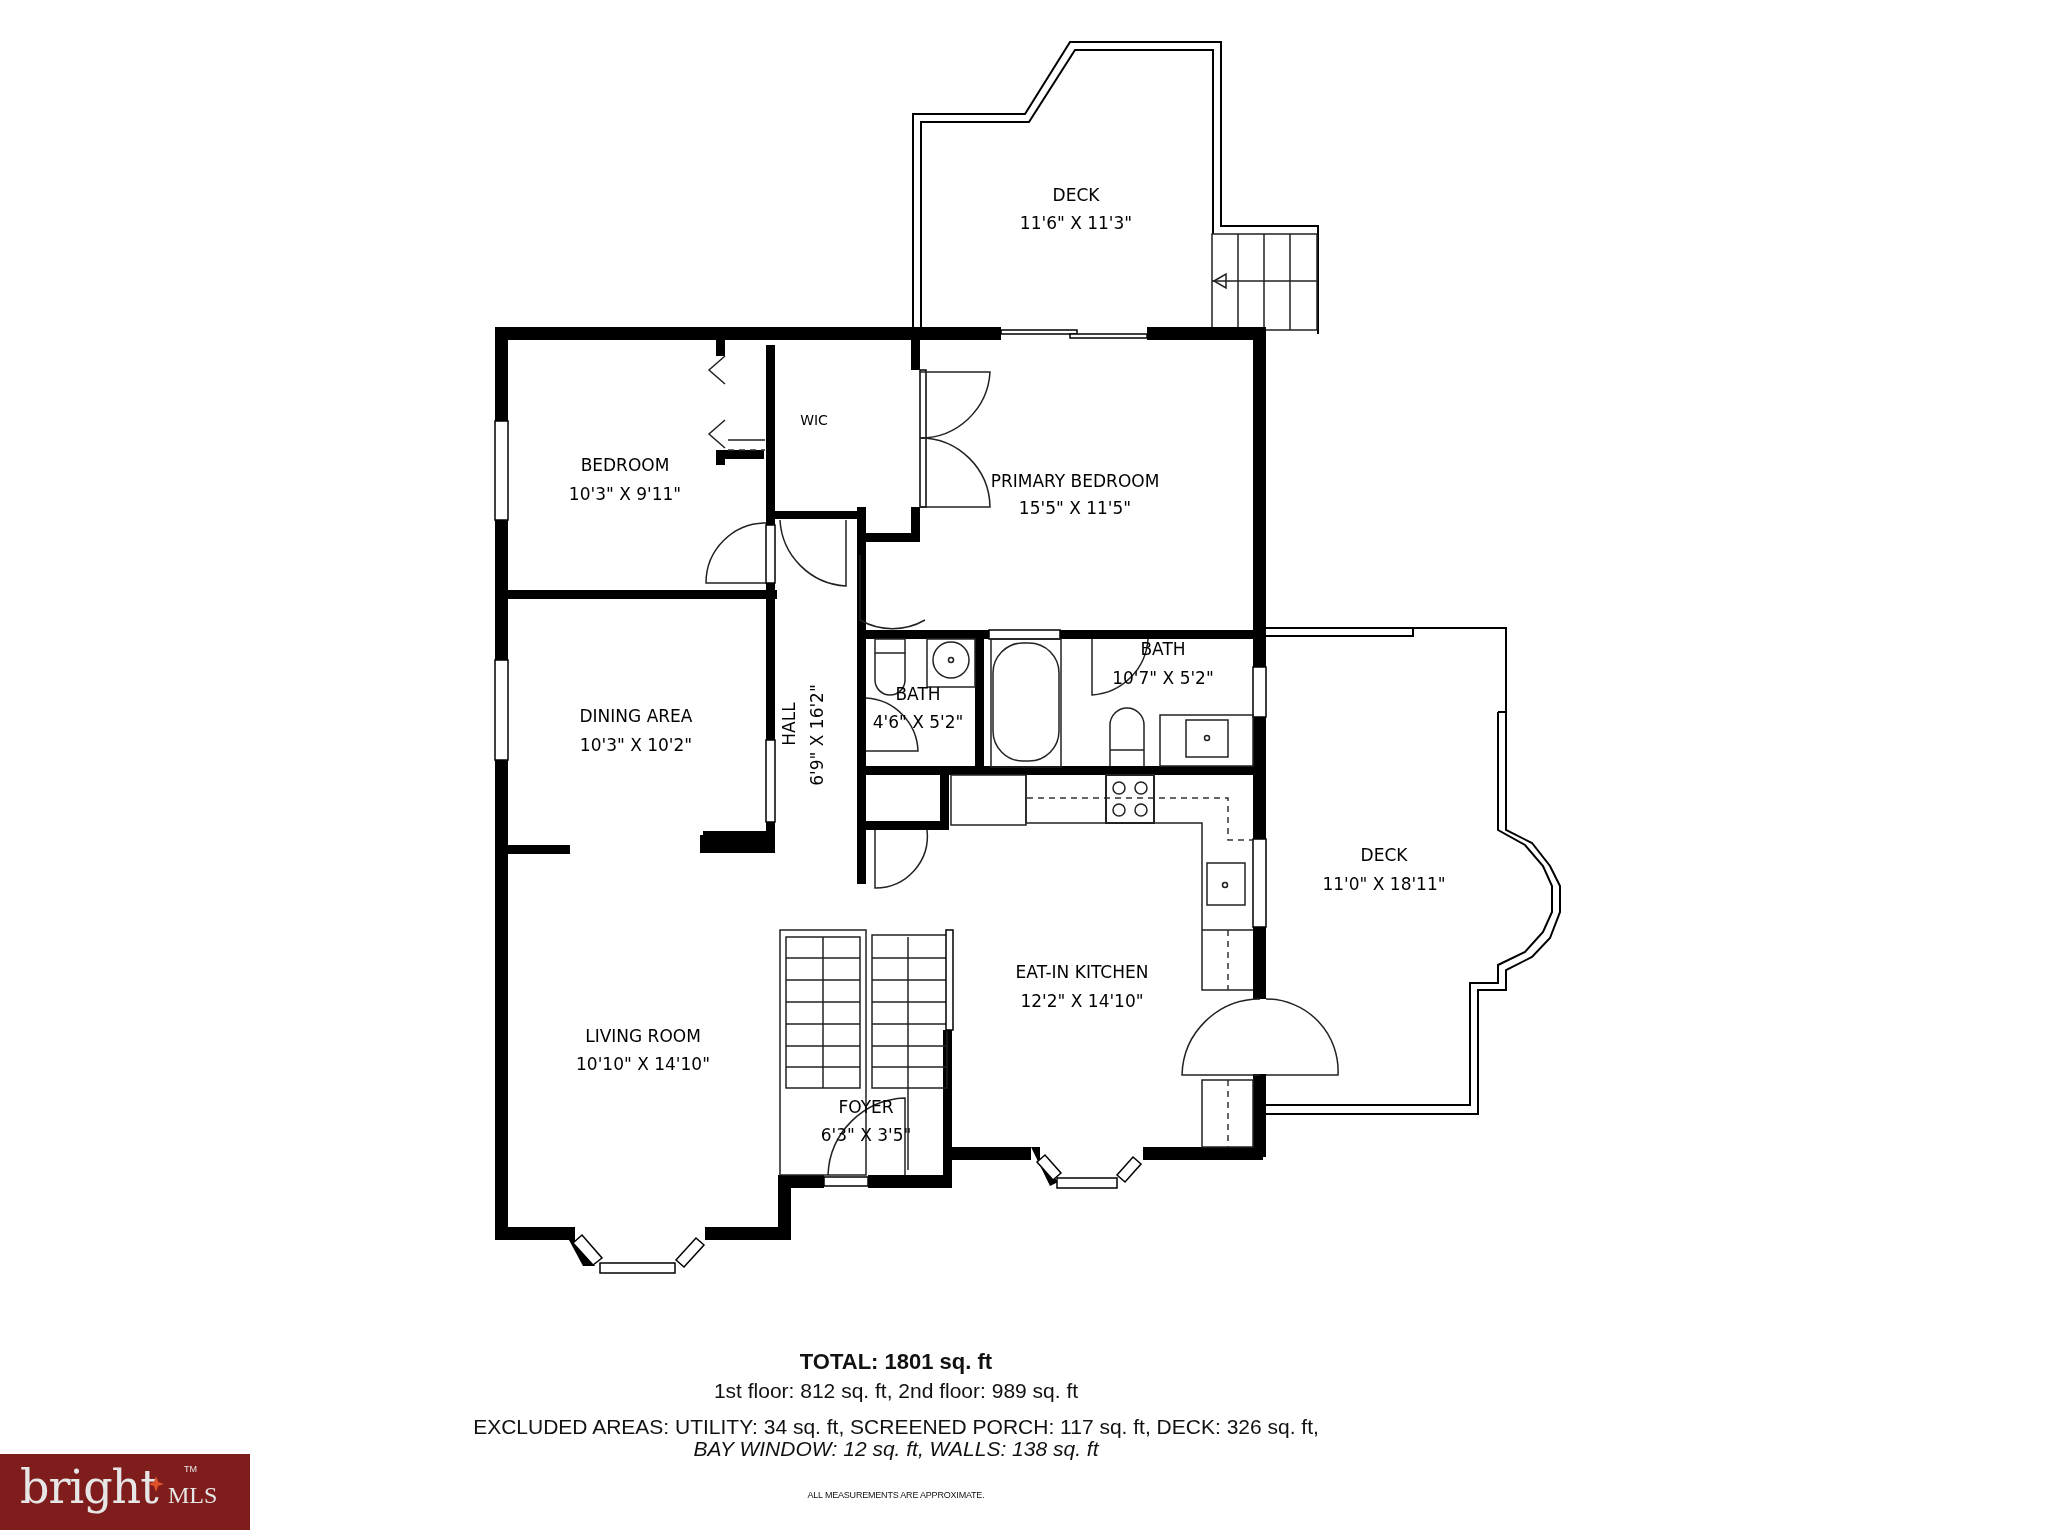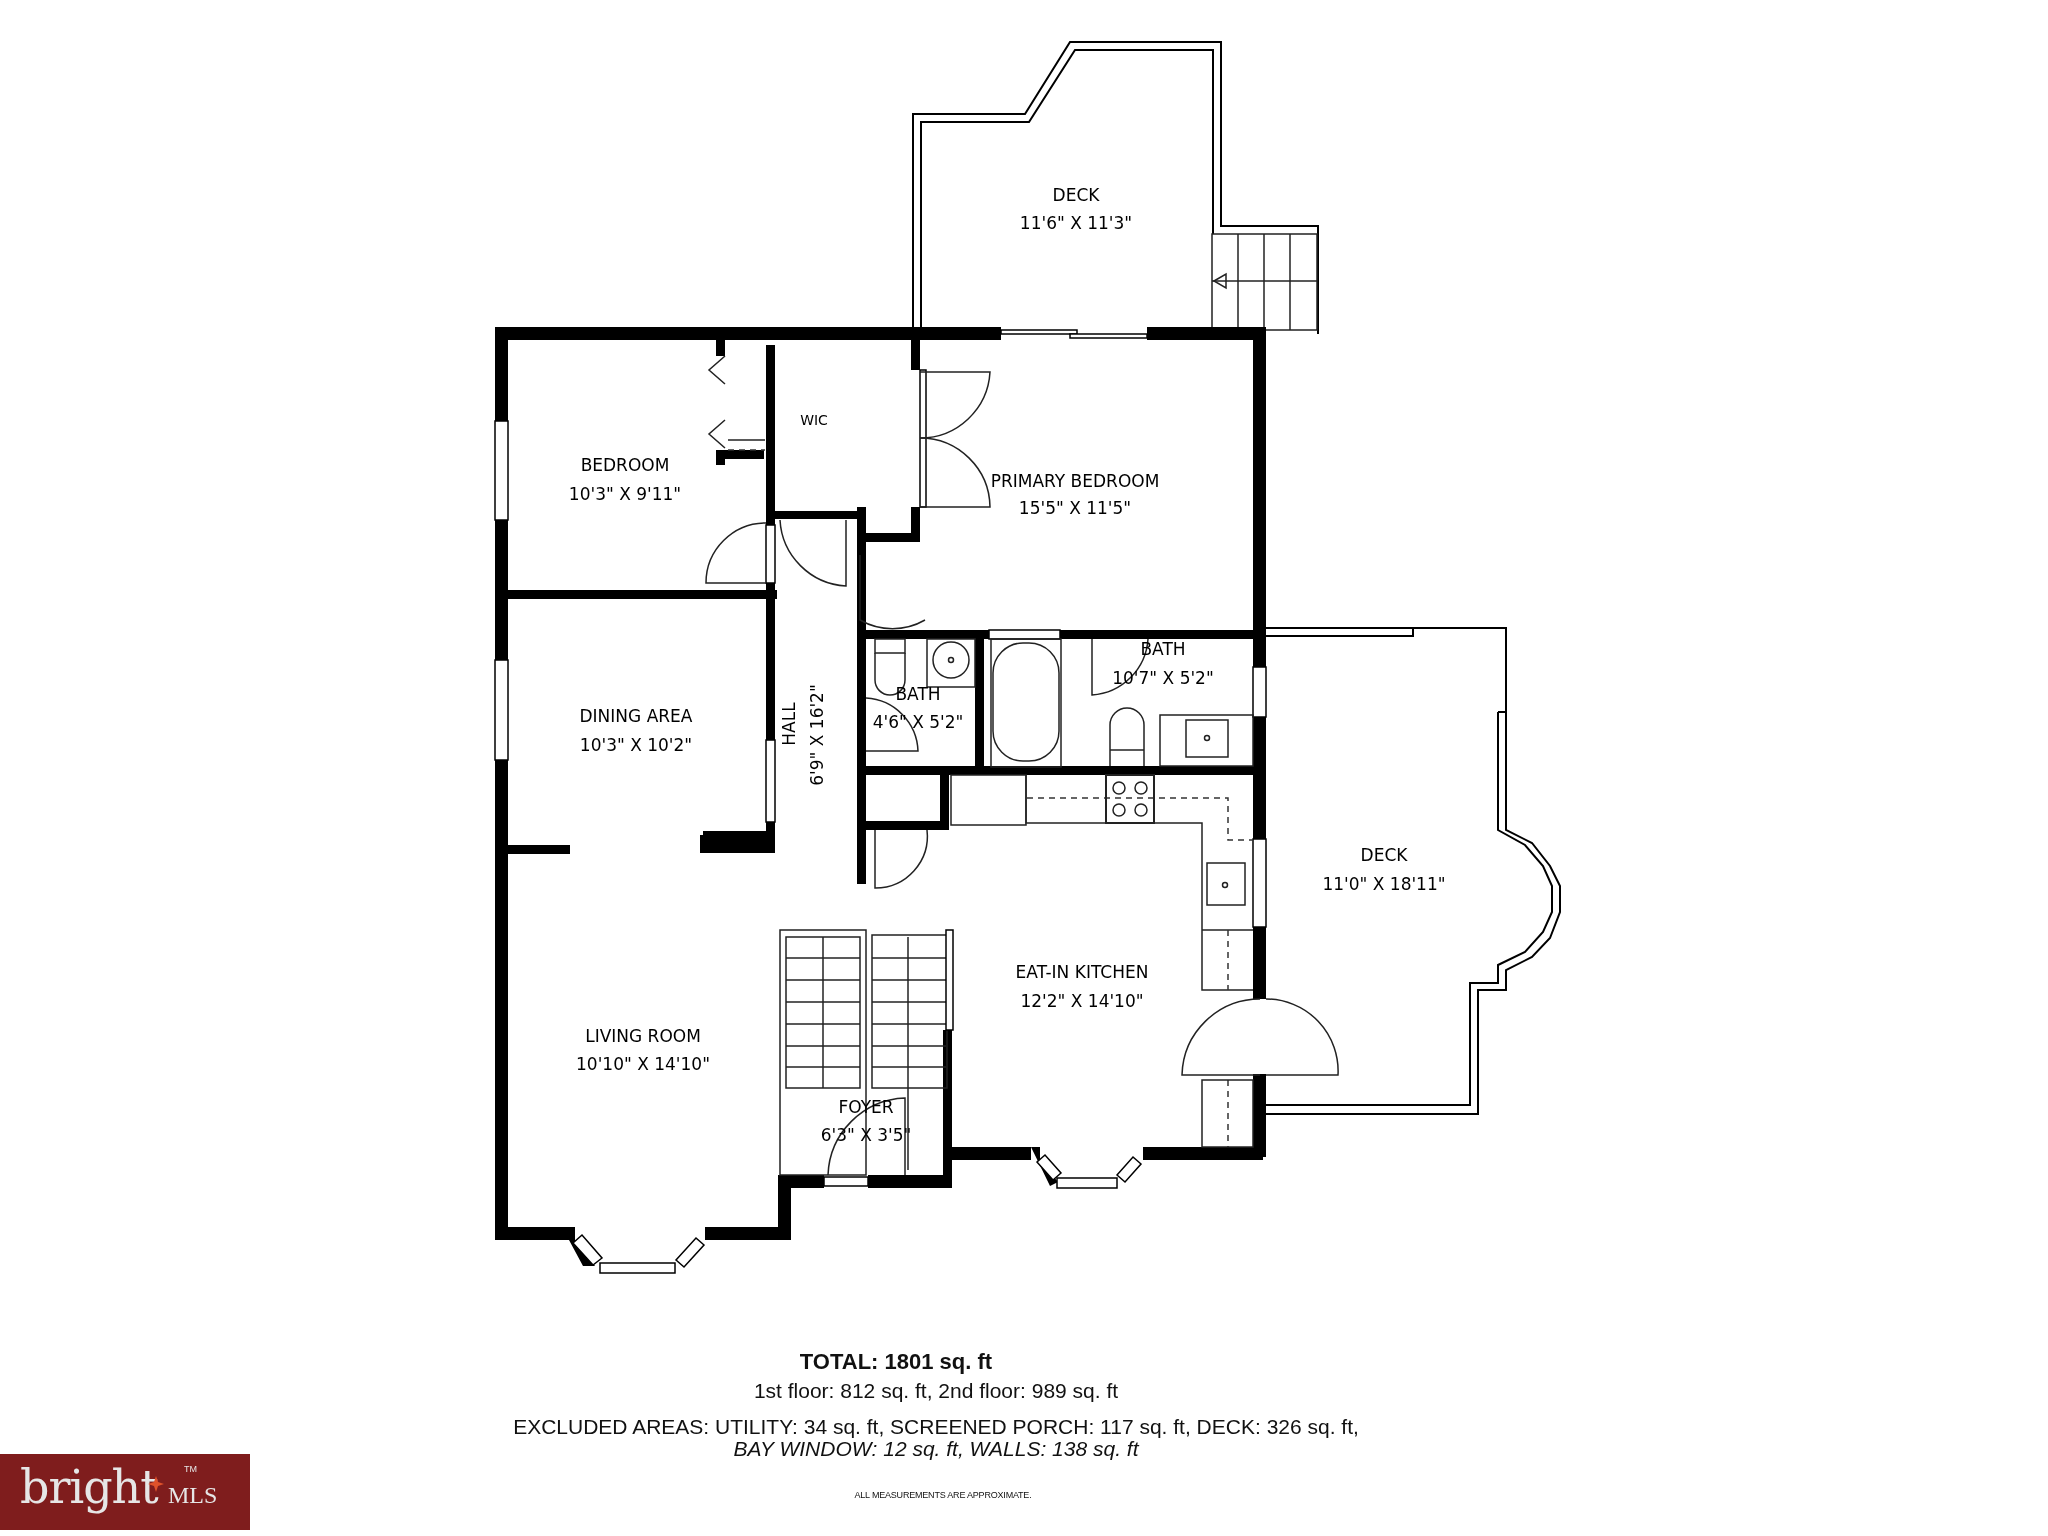--- a/index.html
+++ b/index.html
@@ -7,23 +7,23 @@
   #plan { position:absolute; left:0; top:0; width:2048px; height:1536px; }
   .wall { fill:#000; }
   .thin { fill:none; stroke:#000; stroke-width:2; }
   .thin1 { fill:none; stroke:#222; stroke-width:1.5; }
   .dash { fill:none; stroke:#333; stroke-width:1.5; stroke-dasharray:6 5; }
   .win { fill:#fff; stroke:#000; stroke-width:1.5; }
   .label { font-family:"DejaVu Sans", sans-serif; font-size:17px; fill:#000; text-anchor:middle; }
   .label-sm { font-family:"DejaVu Sans", sans-serif; font-size:14px; fill:#000; text-anchor:middle; }
   .totals { position:absolute; left:0; width:1792px; text-align:center; color:#111; }
   .t-total { top:1349px; font-size:22px; font-weight:bold; font-family:"Liberation Sans", sans-serif; }
-  .t-line { font-size:21px; font-family:"Liberation Sans", sans-serif;padding-left:40px; }
+  .t-line { font-size:21px; font-family:"Liberation Sans", sans-serif; }
   .t1 { top:1379px; } .t2 { top:1408px;margin-top:7px; } .t3 { top:1437px;font-style:italic; }
-  .t-approx { top:1490px; font-size:9px; font-family:"Liberation Sans", sans-serif; letter-spacing:-0.2px;padding-left:47px; }
+  .t-approx { top:1490px; font-size:9px; font-family:"Liberation Sans", sans-serif; letter-spacing:-0.2px; }
   .logo { position:absolute; left:0; top:1454px; width:250px; height:76px; background:#7f1d1d; }
   .logo-word { position:absolute; left:20px; top:6px; font-family:"DejaVu Serif", serif; font-size:46px; color:#e6e6e6; letter-spacing:-1px; }
   .logo-mls { position:absolute; left:168px; top:28px; font-family:Liberation Serif, serif; font-size:24px; color:#e6e6e6; }
   .logo-tm { position:absolute; left:160px; top:10px; font-size:9px; color:#e6e6e6; font-family:Liberation Sans, sans-serif;margin-left:24px; }
   .logo-star { position:absolute; left:148px; top:22px; width:16px; height:16px; }
 </style>
 </head>
 <body>
 
 <svg id="plan" viewBox="0 0 2048 1536" xmlns="http://www.w3.org/2000/svg">

